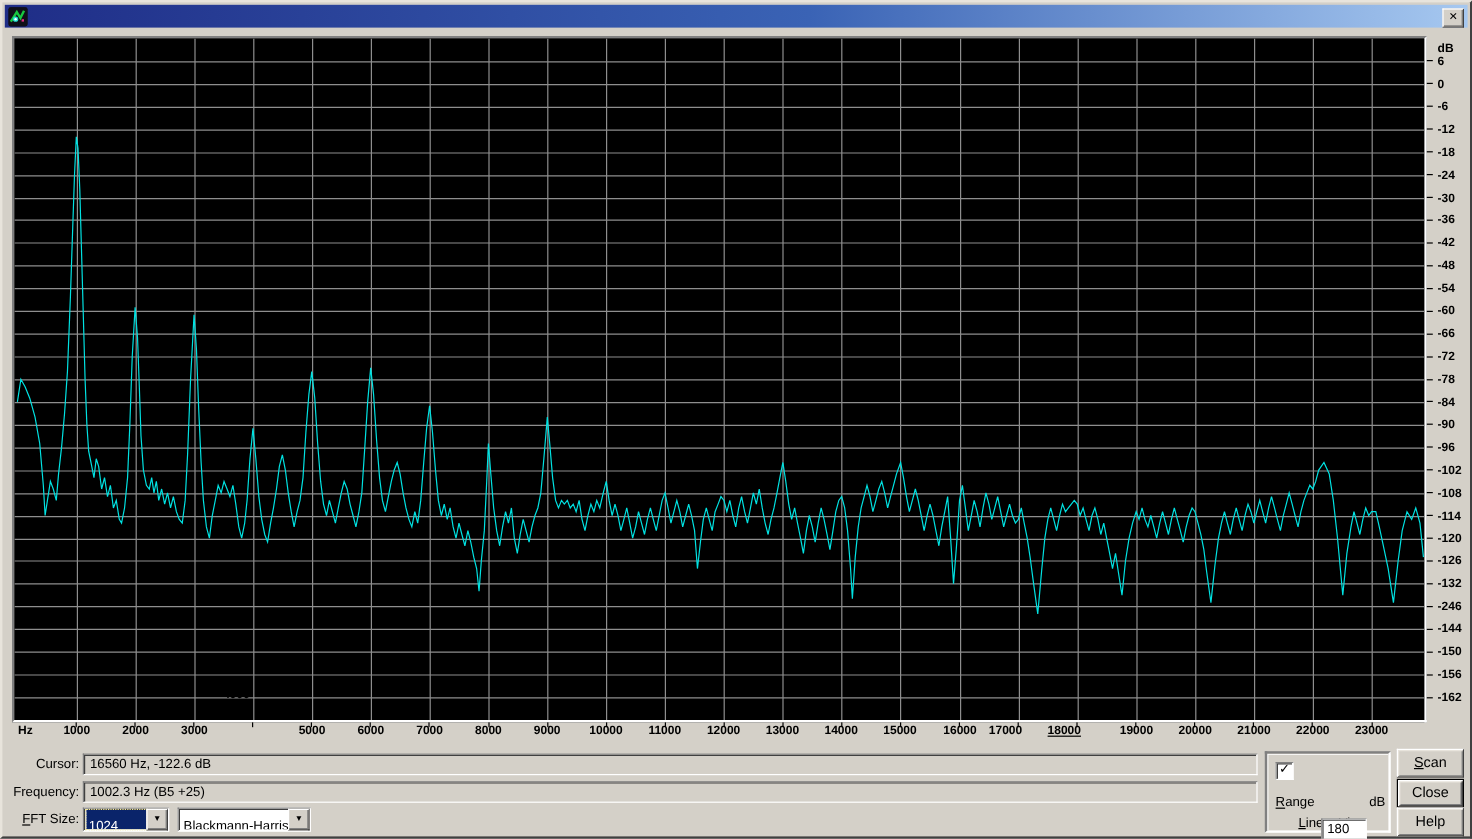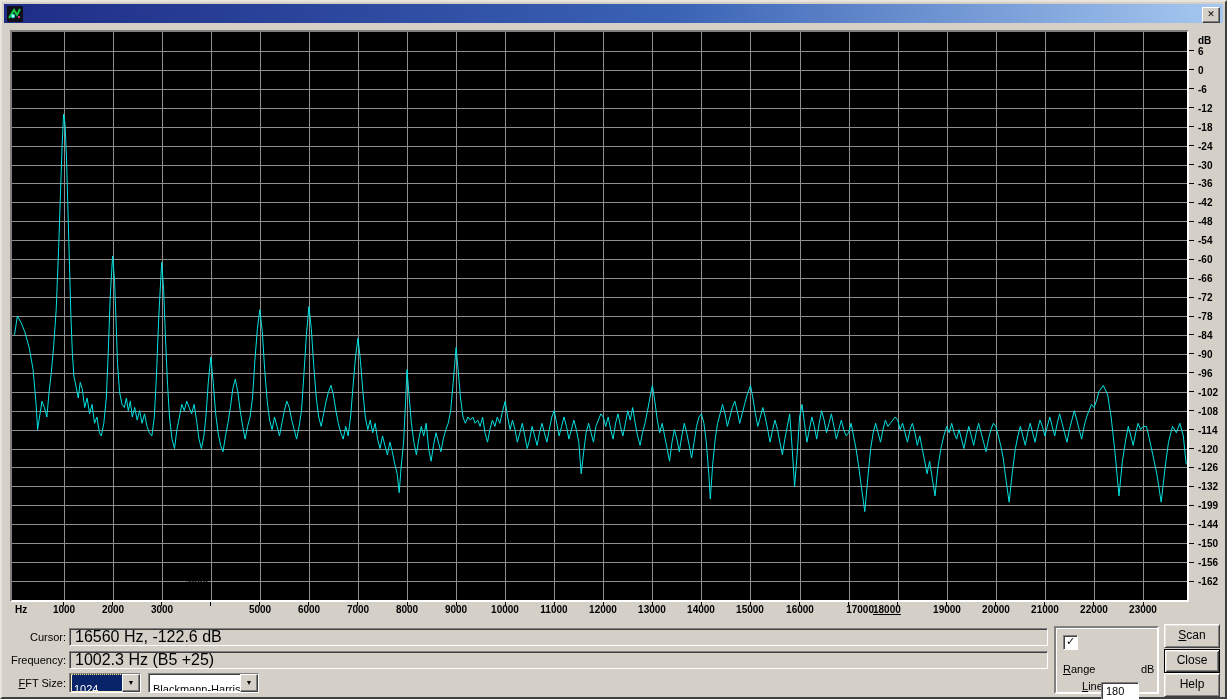--- a/index.html
+++ b/index.html
@@ -22,21 +22,21 @@
   
   .plot-frame{position:absolute;left:8px;top:28px;width:1175px;height:568px;background:#000;
               border:2px solid;border-color:#808080 #fff #fff #808080;}
   .plot-frame svg{display:block;}
   .xaxis-label,.yaxis-label{position:absolute;color:#000;font-size:10px;font-weight:bold;}
   .tickmark{position:absolute;background:#000;}
   
   .ctl-label{position:absolute;width:60px;text-align:right;font-size:11px;color:#000;}
   .readout{position:absolute;height:16px;background:#d4d0c8;border:1px solid;
            border-color:#808080 #fff #fff #808080;box-shadow:inset 1px 1px 0 #404040;
-           font-size:16px;color:#000;line-height:16px;padding-left:5px;}
+           font-size:11px;color:#000;line-height:16px;padding-left:5px;}
   .combo{position:absolute;height:18px;background:#fff;border:1px solid;
          border-color:#808080 #fff #fff #808080;box-shadow:inset 1px 1px 0 #404040;
          font-size:11px;line-height:16px;}
   .combo .txt{position:absolute;left:2px;top:1px;bottom:1px;right:18px;padding:6px 2px;color:#000;
               white-space:nowrap;overflow:hidden;}
   .combo .txt.selected{background:#0a246a;color:#fff;outline:1px dotted #f0e8a0;}
   .combo .arrow-btn{position:absolute;right:0;top:0;width:16px;bottom:0;background:#d4d0c8;
                     border:1px solid;border-color:#fff #404040 #404040 #fff;
                     box-shadow:inset -1px -1px 0 #808080;
                     font-size:7px;text-align:center;line-height:15px;color:#000;}
@@ -160,21 +160,21 @@
       <div class="xaxis-label" style="left: 576px; top: 602px; width: 50px; text-align: center;">12000</div>
       <div class="tickmark" style="left: 650px; top: 600px; width: 1px; height: 4px;"></div>
       <div class="xaxis-label" style="left: 625px; top: 602px; width: 50px; text-align: center;">13000</div>
       <div class="tickmark" style="left: 699px; top: 600px; width: 1px; height: 4px;"></div>
       <div class="xaxis-label" style="left: 674px; top: 602px; width: 50px; text-align: center;">14000</div>
       <div class="tickmark" style="left: 748px; top: 600px; width: 1px; height: 4px;"></div>
       <div class="xaxis-label" style="left: 723px; top: 602px; width: 50px; text-align: center;">15000</div>
       <div class="tickmark" style="left: 797px; top: 600px; width: 1px; height: 4px;"></div>
       <div class="xaxis-label" style="left: 773px; top: 602px; width: 50px; text-align: center;">16000</div>
       <div class="tickmark" style="left: 846px; top: 600px; width: 1px; height: 4px;"></div>
-      <div class="xaxis-label" style="left: 822px; top: 602px; width: 50px; text-align: right;">17000</div>
+      <div class="xaxis-label" style="left: 822px; top: 602px; width: 50px; text-align: left;">17000</div>
       <div class="tickmark" style="left: 895px; top: 600px; width: 1px; height: 4px;"></div>
       <div class="xaxis-label" style="left: 871px; top: 602px; width: 50px; text-align: left; text-decoration: underline;">18000</div>
       <div class="tickmark" style="left: 944px; top: 600px; width: 1px; height: 4px;"></div>
       <div class="xaxis-label" style="left: 920px; top: 602px; width: 50px; text-align: center;">19000</div>
       <div class="tickmark" style="left: 993px; top: 600px; width: 1px; height: 4px;"></div>
       <div class="xaxis-label" style="left: 969px; top: 602px; width: 50px; text-align: center;">20000</div>
       <div class="tickmark" style="left: 1042px; top: 600px; width: 1px; height: 4px;"></div>
       <div class="xaxis-label" style="left: 1018px; top: 602px; width: 50px; text-align: center;">21000</div>
       <div class="tickmark" style="left: 1091px; top: 600px; width: 1px; height: 4px;"></div>
       <div class="xaxis-label" style="left: 1067px; top: 602px; width: 50px; text-align: center;">22000</div>
@@ -224,21 +224,21 @@
       <div class="yaxis-label" style="left: 1196px; top: 404px; width: 30px;">-108</div>
       <div class="tickmark" style="left: 1187px; top: 427px; width: 5px; height: 1px;"></div>
       <div class="yaxis-label" style="left: 1196px; top: 423px; width: 30px;">-114</div>
       <div class="tickmark" style="left: 1187px; top: 446px; width: 5px; height: 1px;"></div>
       <div class="yaxis-label" style="left: 1196px; top: 442px; width: 30px;">-120</div>
       <div class="tickmark" style="left: 1187px; top: 465px; width: 5px; height: 1px;"></div>
       <div class="yaxis-label" style="left: 1196px; top: 460px; width: 30px;">-126</div>
       <div class="tickmark" style="left: 1187px; top: 484px; width: 5px; height: 1px;"></div>
       <div class="yaxis-label" style="left: 1196px; top: 479px; width: 30px;">-132</div>
       <div class="tickmark" style="left: 1187px; top: 503px; width: 5px; height: 1px;"></div>
-      <div class="yaxis-label" style="left: 1196px; top: 498px; width: 30px;">-199</div>
+      <div class="yaxis-label" style="left: 1196px; top: 498px; width: 30px;">-246</div>
       <div class="tickmark" style="left: 1187px; top: 522px; width: 5px; height: 1px;"></div>
       <div class="yaxis-label" style="left: 1196px; top: 517px; width: 30px;">-144</div>
       <div class="tickmark" style="left: 1187px; top: 541px; width: 5px; height: 1px;"></div>
       <div class="yaxis-label" style="left: 1196px; top: 536px; width: 30px;">-150</div>
       <div class="tickmark" style="left: 1187px; top: 560px; width: 5px; height: 1px;"></div>
       <div class="yaxis-label" style="left: 1196px; top: 555px; width: 30px;">-156</div>
       <div class="tickmark" style="left: 1187px; top: 579px; width: 5px; height: 1px;"></div>
       <div class="yaxis-label" style="left: 1196px; top: 574px; width: 30px;">-162</div>
     </div>
   <div class="xaxis-label" style="left:13px;top:602px;">Hz</div>

